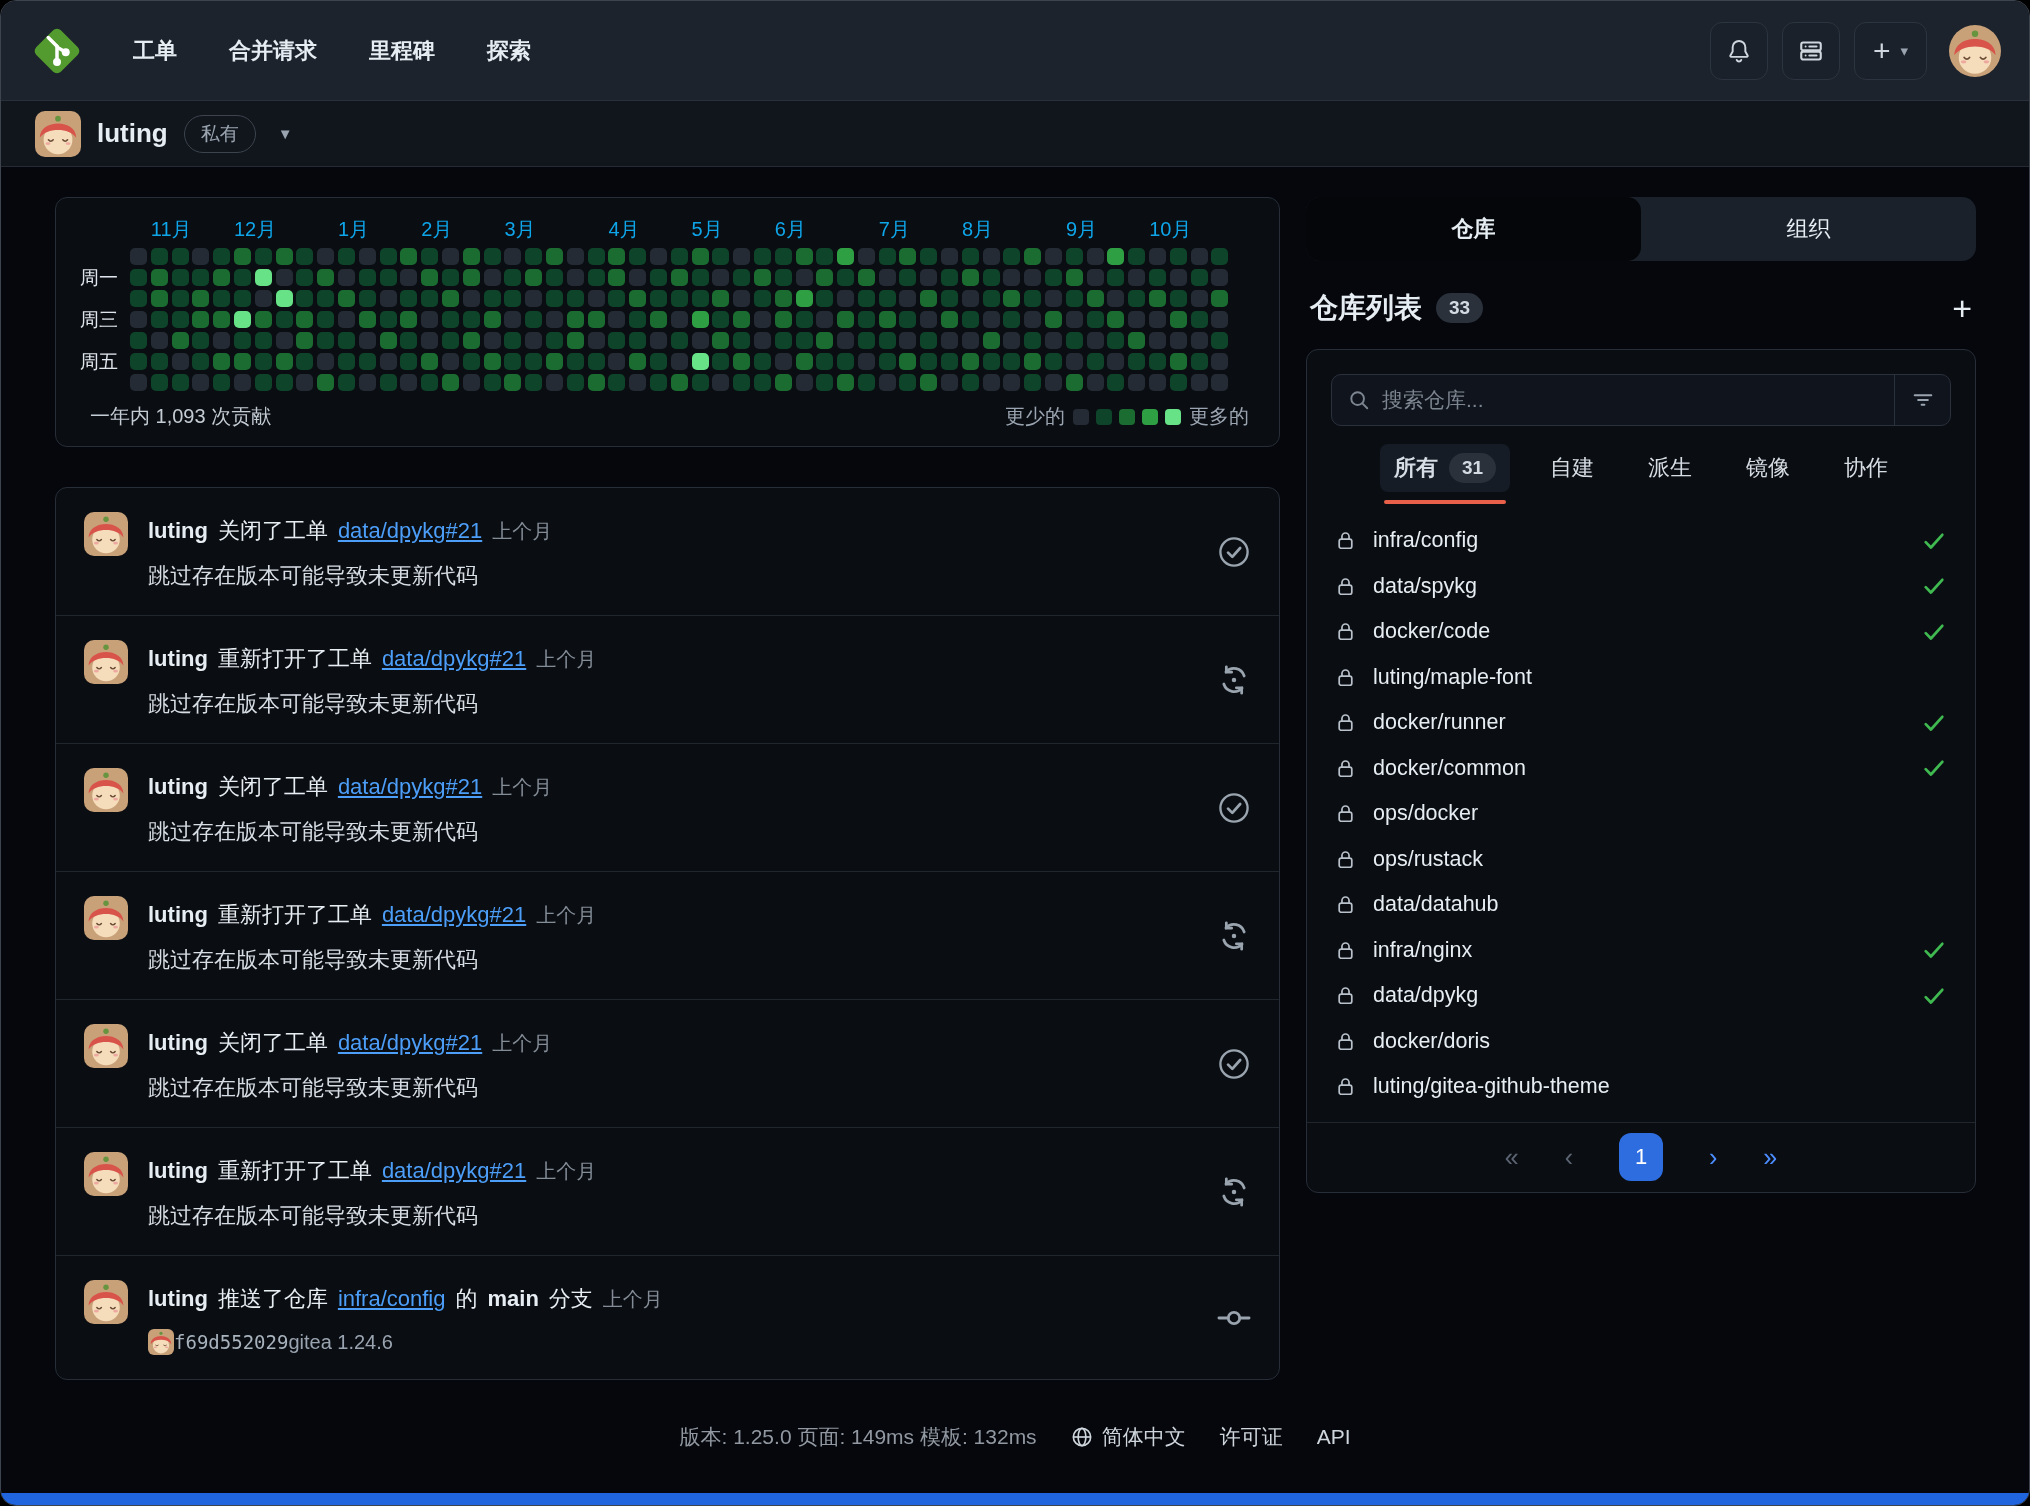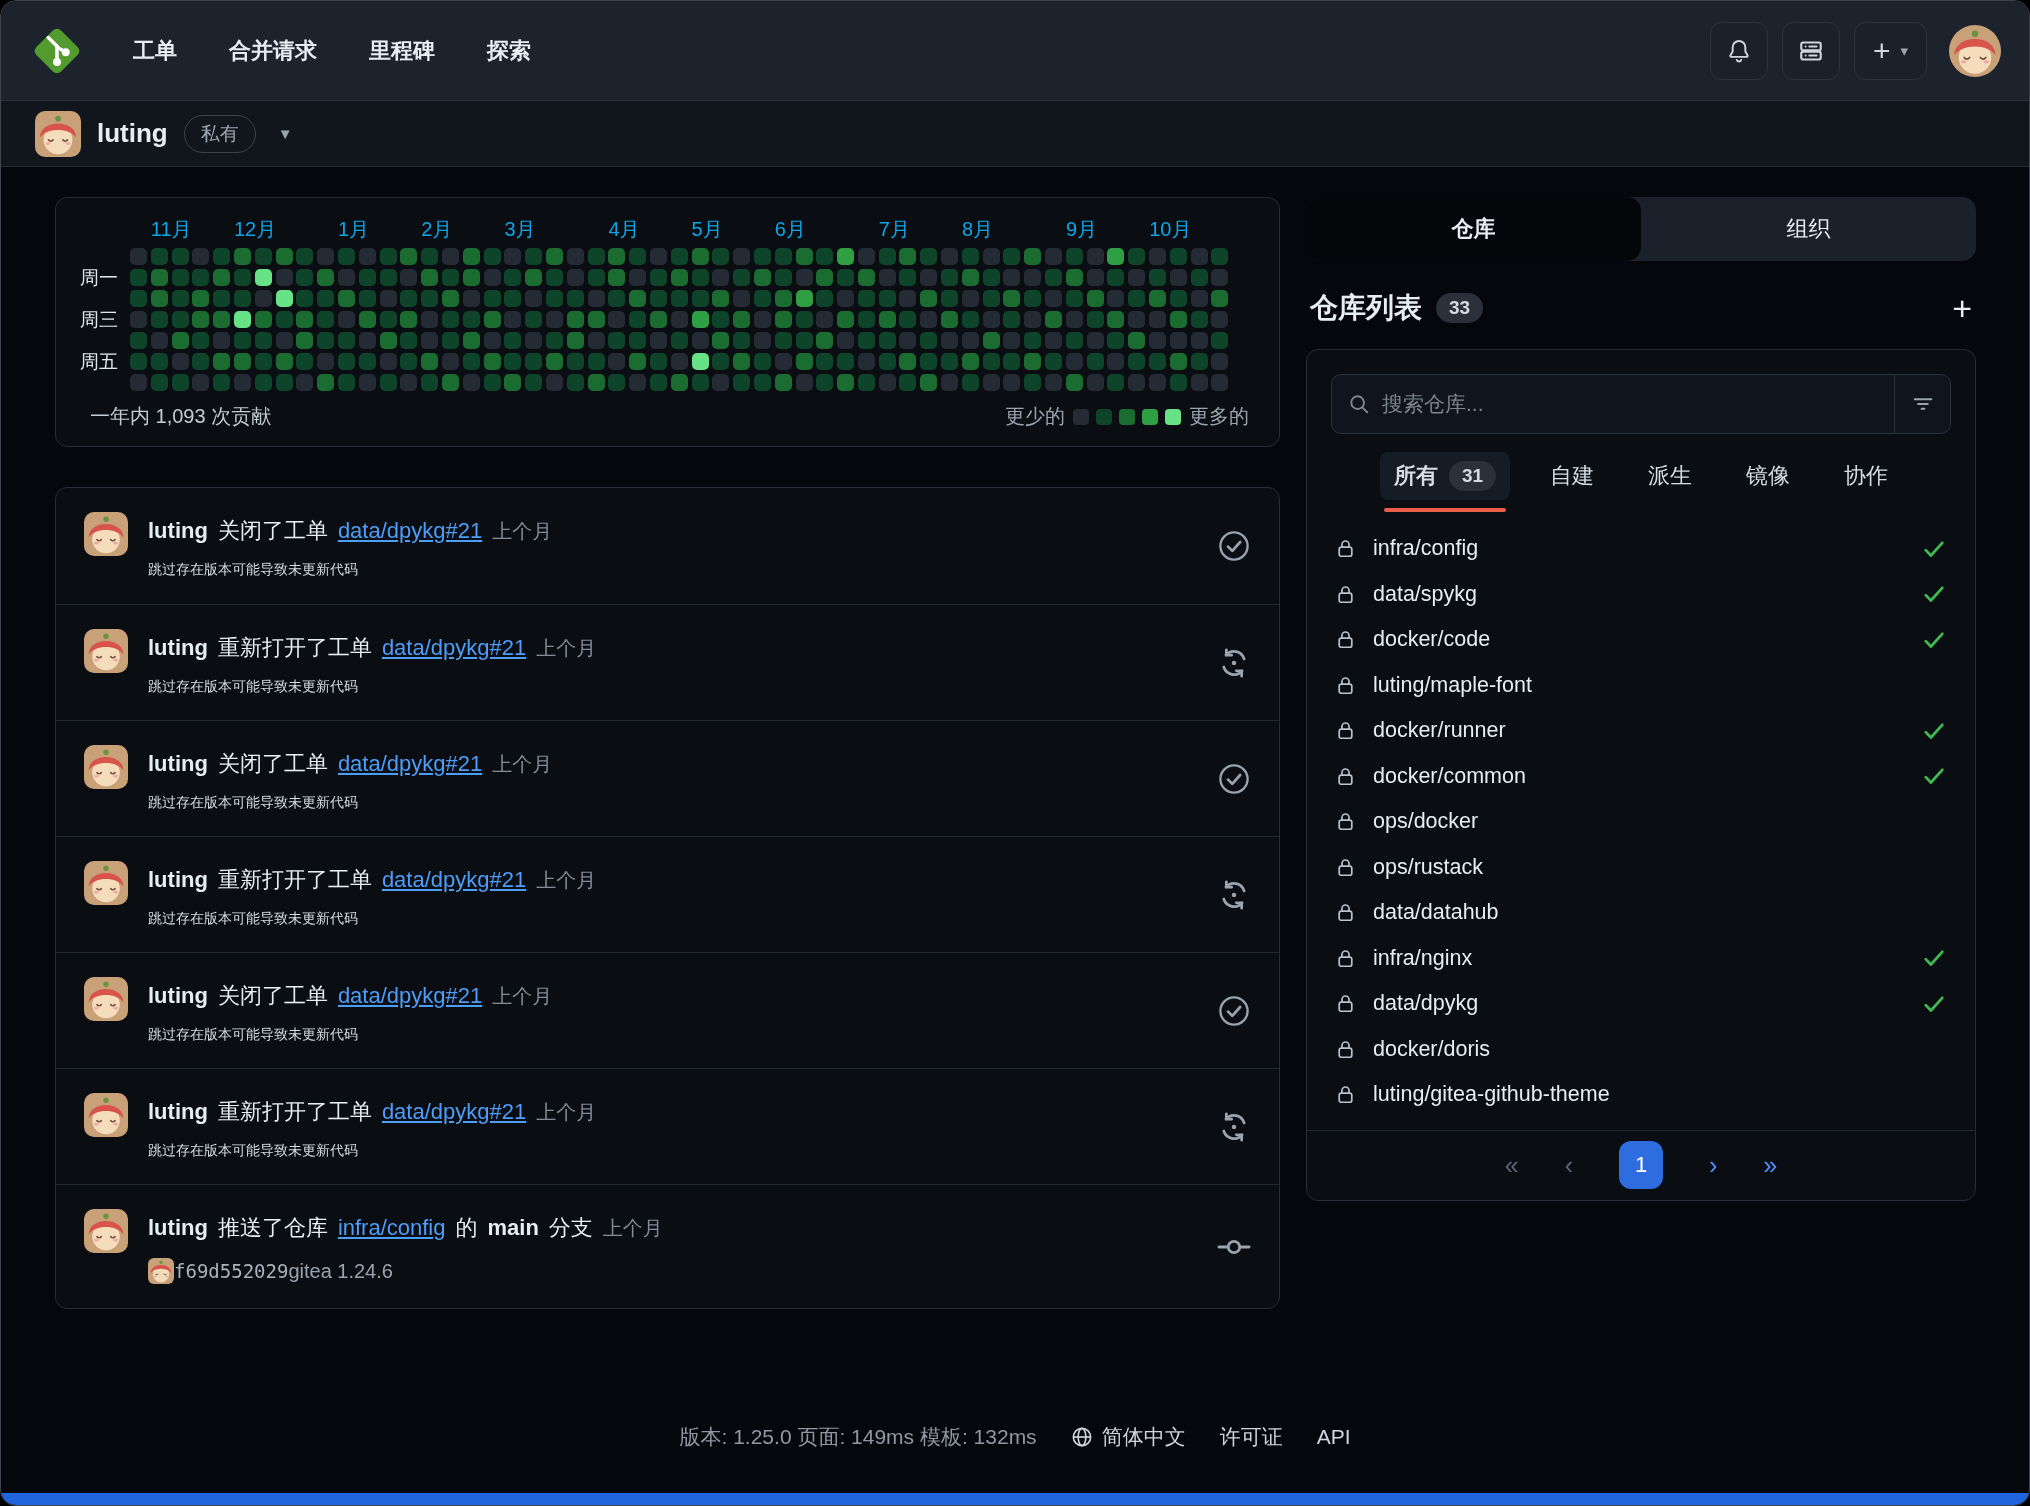--- a/index.html
+++ b/index.html
@@ -57,40 +57,40 @@
   
   .feed-item { display:flex; gap:20px; padding:24px 28px; align-items:flex-start; min-height:116px; }
   .feed-item + .feed-item { border-top:1px solid #20262e; }
   .feed-avatar { width:44px; height:44px; border-radius:10px; overflow:hidden; flex:none; cursor:pointer; }
   .feed-body { flex:1; padding-top:4px; }
   .feed-title { font-size:22px; display:flex; gap:10px; align-items:baseline; flex-wrap:wrap; }
   .feed-actor { font-weight:700; }
   .feed-link { color:#4c9ef8; text-decoration:underline; cursor:pointer; }
   .feed-branch { font-weight:600; }
   .feed-time { color:#848d97; font-size:20px; }
-  .feed-sub { margin-top:15px; font-size:14px; color:#d7dde4; }
+  .feed-sub { margin-top:15px; font-size:22px; color:#d7dde4; }
   .feed-commit { margin-top:15px; display:flex; align-items:center; gap:0; font-size:20px; }
   .mini-avatar { width:26px; height:26px; border-radius:6px; overflow:hidden; flex:none; }
   .commit-hash { font-family:"DejaVu Sans Mono","Liberation Mono",monospace; color:#a8b3bd; font-size:19px; }
   .commit-msg { color:#9aa4b0; }
   .feed-icon { align-self:center; color:#9aa4af; flex:none; }
   .feed-icon svg { width:34px; height:34px; display:block; }
 
   
   .seg-tabs { display:flex; background:#1a212b; border-radius:14px; height:64px; }
   .seg-tab { flex:1; display:flex; align-items:center; justify-content:center; font-size:22px; color:#e6edf3;
              cursor:pointer; border-radius:14px; }
   .seg-tab.active { background:#04060a; font-weight:700; }
   .repo-head { display:flex; align-items:center; gap:14px; margin:28px 4px 22px 4px; }
   .repo-head-title { font-size:28px; font-weight:700; }
   .count-badge { background:#2a313b; color:#d5dbe2; border-radius:999px; padding:4px 13px; font-size:19px; font-weight:600; }
   .add-btn { margin-left:auto; font-size:34px; font-weight:300; color:#e6edf3; cursor:pointer; line-height:1; }
   .repo-card { padding-top:24px; display:flex; flex-direction:column; }
   .search-row { margin:0 24px; display:flex; align-items:stretch; border:1px solid #2a313c; border-radius:10px;
-                background:#10151d; height:60px; overflow:hidden; }
+                background:#10151d; height:52px; overflow:hidden; }
   .search-box { flex:1; display:flex; align-items:center; gap:12px; padding:0 16px; }
   .search-box svg { width:22px; height:22px; color:#7d8590; flex:none; }
   .search-box input { flex:1; background:transparent; border:none; outline:none; color:#c9d1d9;
                       font-size:21px; font-family:inherit; }
   .search-box input::placeholder { color:#7d8590; }
   .filter-btn { width:56px; border-left:1px solid #2a313c; display:flex; align-items:center; justify-content:center;
                 color:#9aa4b0; cursor:pointer; }
   .filter-btn svg { width:22px; height:22px; }
   .filter-tabs { display:flex; justify-content:center; align-items:center; gap:26px; margin-top:18px;
                  padding-bottom:12px; font-size:22px; color:#d7dde4; }

